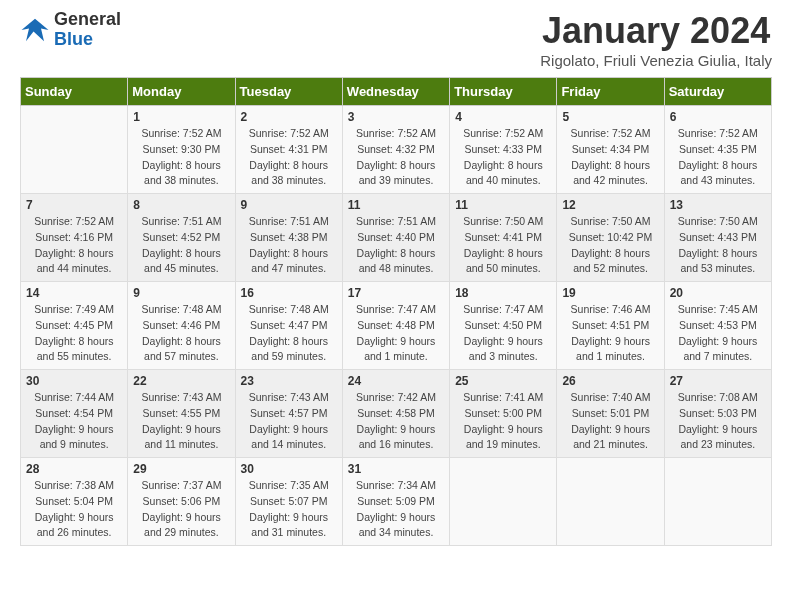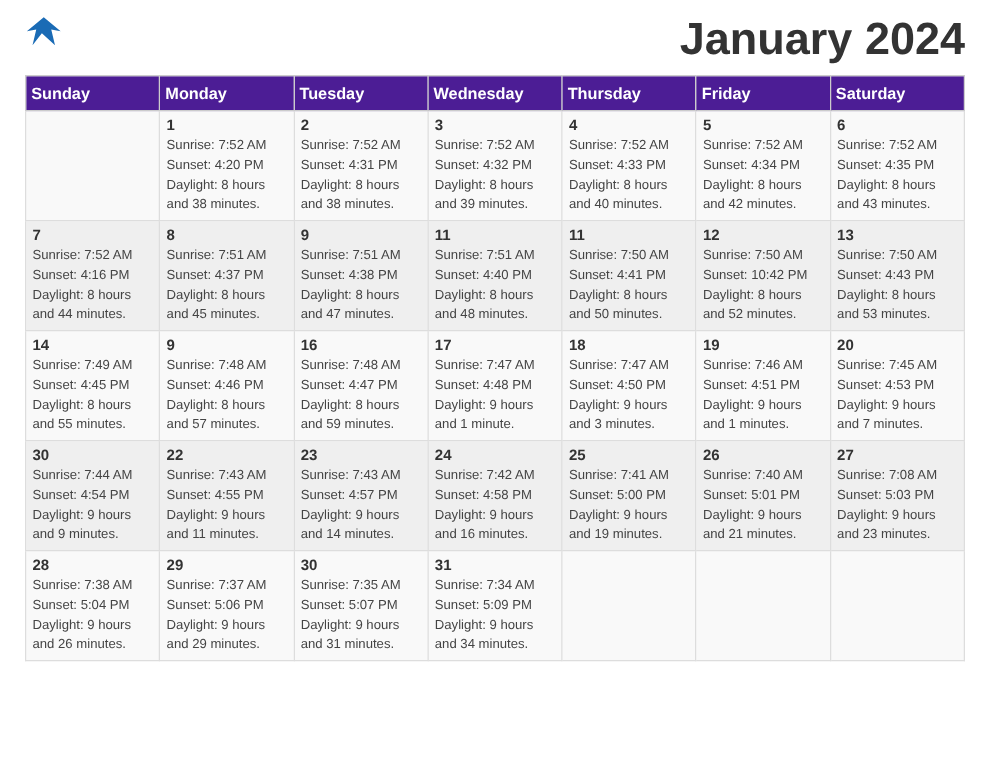--- a/index.html
+++ b/index.html
@@ -51,21 +51,21 @@
     .subtitle {
       font-size: 15px;
       color: #555;
     }
     table {
       width: 100%;
       border-collapse: collapse;
       table-layout: fixed;
     }
     thead tr th {
-      background-color: #4c1d95;
+      background-color: #4d7c0f;
       color: #fff;
       font-size: 13px;
       font-weight: bold;
       padding: 6px 4px;
       text-align: left;
       border: 1px solid #ccc;
     }
     tbody tr td {
       vertical-align: top;
       border: 1px solid #ddd;
@@ -82,33 +82,39 @@
     }
     .day-number {
       font-size: 12px;
       font-weight: bold;
       display: block;
       margin-bottom: 2px;
     }
     .day-info {
       line-height: 1.5;
       color: #444;
+      text-align: center;
     }
   </style>
 </head>
 <body>
 
 <div class="header">
   <div class="logo">
     <svg class="logo-bird" viewBox="0 0 40 40" xmlns="http://www.w3.org/2000/svg">
       <polygon points="20,5 38,20 28,18 32,35 18,22 8,35 12,18 2,20" fill="#1a6bb5"></polygon>
     </svg>
+    <div class="logo-text">
+      <span class="logo-general">General</span>
+      <span class="logo-blue">Blue</span>
+    </div>
   </div>
   <div class="title-block">
     <div class="month-title">January 2024</div>
+    <div class="subtitle">Rigolato, Friuli Venezia Giulia, Italy</div>
   </div>
 </div>
 
 <table>
   <thead>
     <tr>
       <th>Sunday</th>
       <th>Monday</th>
       <th>Tuesday</th>
       <th>Wednesday</th>
@@ -117,21 +123,21 @@
       <th>Saturday</th>
     </tr>
   </thead>
   <tbody id="calendar-body">
   <tr>
         <td></td>
         <td>
           <span class="day-number">1</span>
           <div class="day-info">
             <div>Sunrise: 7:52 AM</div>
-            <div>Sunset: 4:20 PM</div>
+            <div>Sunset: 9:30 PM</div>
             <div>Daylight: 8 hours and 38 minutes.</div>
           </div>
         </td>
         <td>
           <span class="day-number">2</span>
           <div class="day-info">
             <div>Sunrise: 7:52 AM</div>
             <div>Sunset: 4:31 PM</div>
             <div>Daylight: 8 hours and 38 minutes.</div>
           </div>
@@ -175,21 +181,21 @@
           <div class="day-info">
             <div>Sunrise: 7:52 AM</div>
             <div>Sunset: 4:16 PM</div>
             <div>Daylight: 8 hours and 44 minutes.</div>
           </div>
         </td>
         <td>
           <span class="day-number">8</span>
           <div class="day-info">
             <div>Sunrise: 7:51 AM</div>
-            <div>Sunset: 4:37 PM</div>
+            <div>Sunset: 4:52 PM</div>
             <div>Daylight: 8 hours and 45 minutes.</div>
           </div>
         </td>
         <td>
           <span class="day-number">9</span>
           <div class="day-info">
             <div>Sunrise: 7:51 AM</div>
             <div>Sunset: 4:38 PM</div>
             <div>Daylight: 8 hours and 47 minutes.</div>
           </div>

